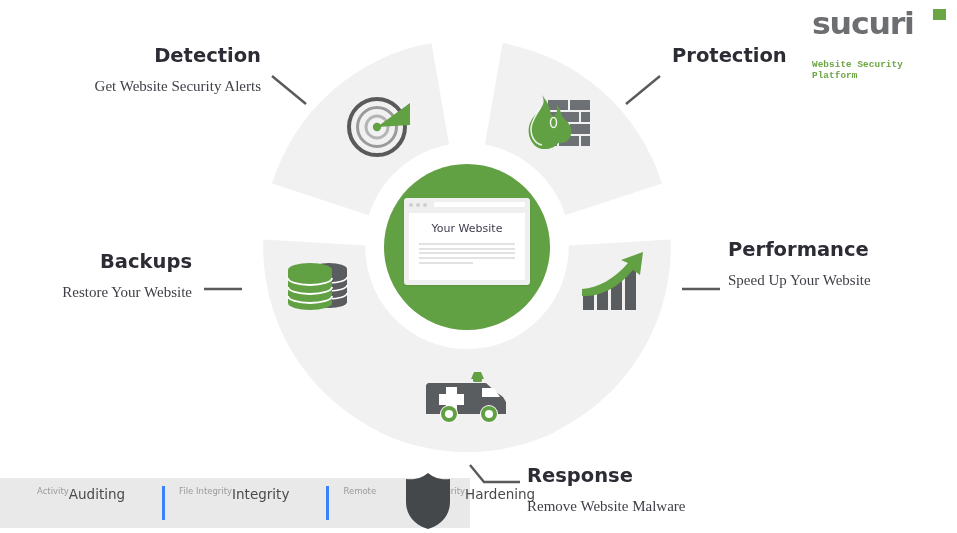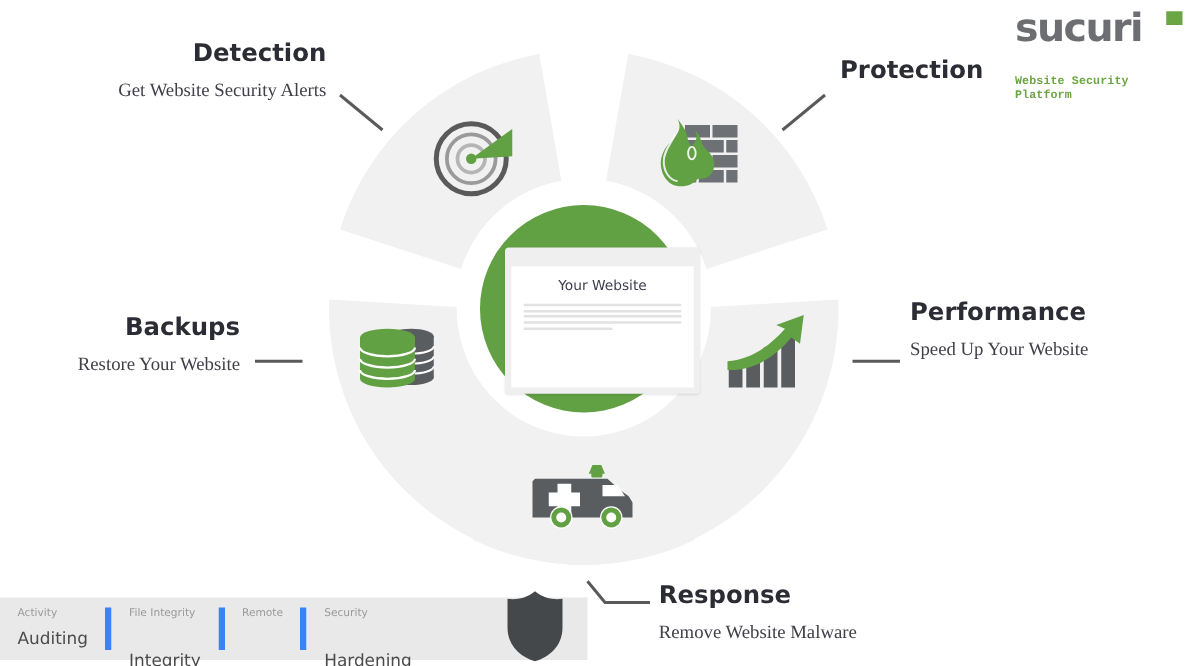--- a/index.html
+++ b/index.html
@@ -32,21 +32,21 @@
   .wheel{position:absolute;left:262px;top:42px;width:410px;height:410px;}
   .wheel svg{display:block;}
 
   
   .center-circle{
     position:absolute;left:384px;top:164px;width:166px;height:166px;
     border-radius:50%;background:#62A044;
   }
   .browser{
     position:absolute;left:404px;top:198px;width:126px;height:87px;
-    background:#efefef;border-radius:3px;padding:15px;
+    background:#efefef;border-radius:3px;padding:0;
     box-shadow:0 1px 2px rgba(0,0,0,.10);
   }
   .browser-bar{height:13px;display:flex;align-items:center;padding:0 5px;gap:3px;}
   .dot{width:4px;height:4px;border-radius:50%;background:#cfcfcf;}
   .url-bar{flex:1;height:5px;background:#ffffff;border-radius:1px;margin-left:4px;}
   .browser-body{
     position:absolute;left:5px;right:5px;top:15px;bottom:5px;background:#fff;
     padding:9px 10px 0 10px;box-sizing:border-box;
   }
   .site-title{
@@ -59,38 +59,38 @@
   
   .label{position:absolute;}
   .label .title{
     font-size:19.5px;font-weight:bold;color:#2c2c34;line-height:24px;
     font-family:"DejaVu Sans", sans-serif;white-space:nowrap;
   }
   .label .sub{
     font-size:15px;color:#3f3f48;line-height:24px;margin-top:6px;
     font-family:Liberation Serif, serif;white-space:nowrap;
   }
-  .lbl-detection{left:0;top:31px;width:261px;text-align:right;}
+  .lbl-detection{left:0;top:44px;width:261px;text-align:right;}
   .lbl-protection{left:672px;top:44px;width:280px;text-align:left;}
   .lbl-backups{left:0;top:250px;width:192px;text-align:right;}
   .lbl-performance{left:728px;top:238px;width:230px;text-align:left;}
   .lbl-response{left:527px;top:464px;width:230px;text-align:left;}
 
   .connector{position:absolute;}
 
   
   .bottombar{
     position:absolute;left:0;top:478px;width:470px;height:50px;
     background:#e9e9e9;display:flex;align-items:center;
   }
   .bb-item{
-    position:relative;padding:0 14px;display:flex;flex-direction:column;
-    justify-content:space-between;height:34px;
-  }
-  .bb-item + .bb-item{border-left:5px solid #3b82f6;gap:24px;}
+    position:relative;padding:0 14px;display:flex;
+    justify-content:center;height:34px;margin-left:23px;
+  }
+  .bb-item + .bb-item{border-left:3px solid #3b82f6;}
   .bb-top{
     font-size:8.5px;color:#9a9a9a;line-height:11px;
     font-family:"DejaVu Sans", sans-serif;white-space:nowrap;
   }
   .bb-bottom{
     font-size:13.5px;color:#4a4a4a;line-height:17px;
     font-family:"DejaVu Sans", sans-serif;white-space:nowrap;
   }
   .shield{position:absolute;left:404px;top:472px;width:48px;height:58px;}
   .shield-letter{

